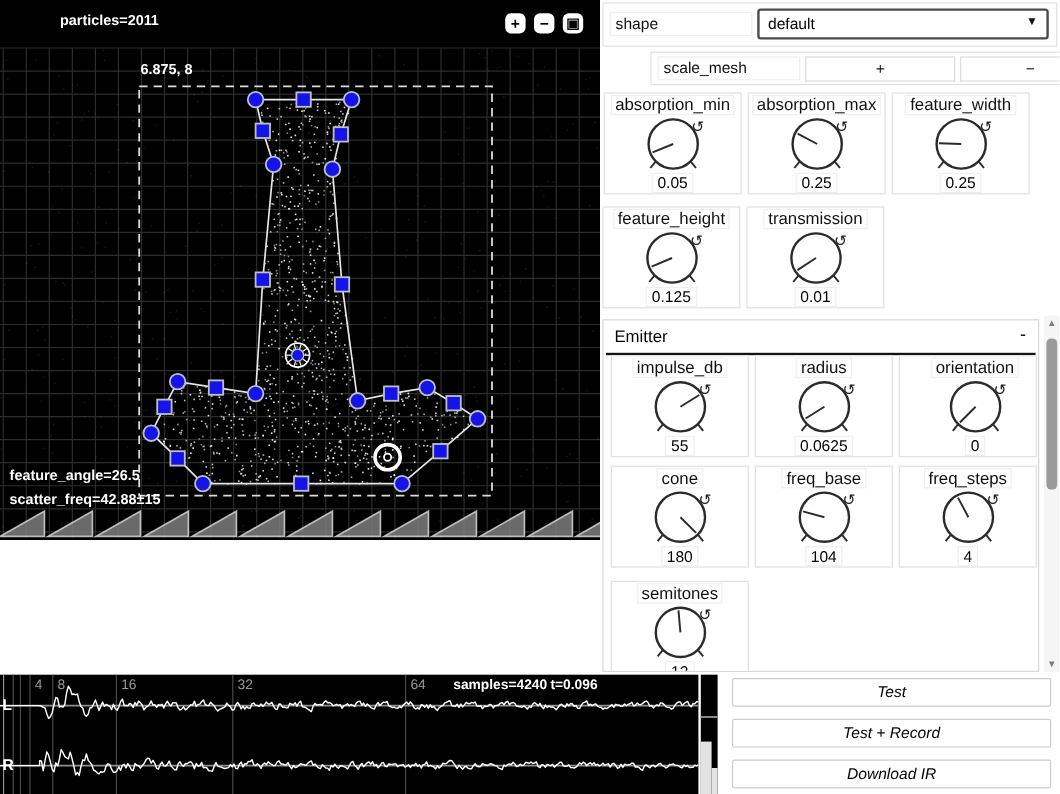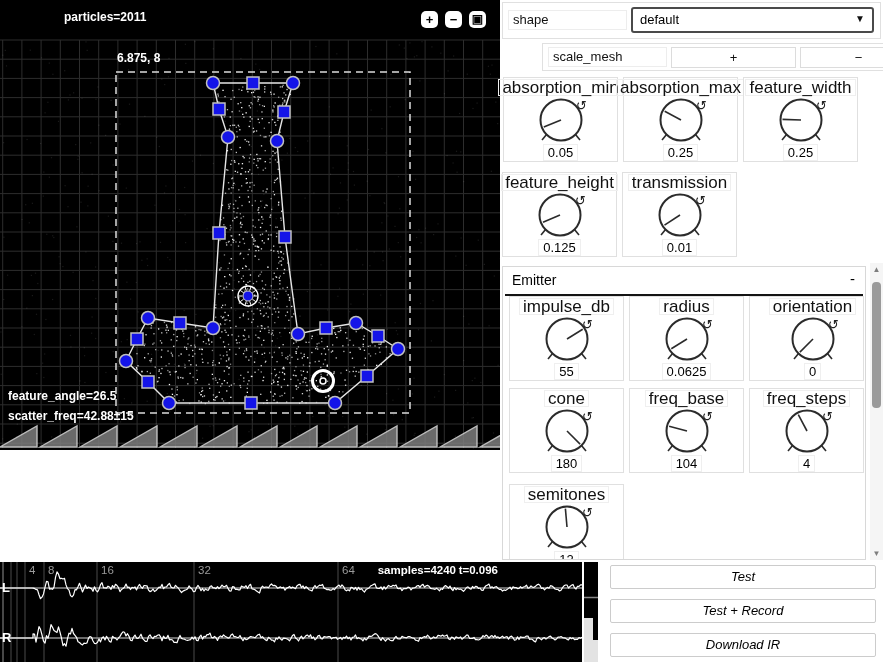--- a/index.html
+++ b/index.html
@@ -1,20 +1,20 @@
 <!DOCTYPE html>
 <html><head>
 <meta charset="utf-8">
 <style>
   html,body{margin:0;padding:0;background:#fff;width:883px;height:662px;overflow:hidden;}
   #app{position:relative;width:883px;height:662px;font-family:"Liberation Sans",sans-serif;}
   
   #scene-svg{position:absolute;left:0;top:0;background:#000;display:block;}
   .clabel{position:absolute;color:#fff;font-size:12px;font-weight:bold;white-space:pre;}
-  #lbl-particles{left:16px;top:10px;padding-left:48px;}
+  #lbl-particles{left:2px;top:10px;padding-left:48px;}
   #lbl-bbox{left:117px;top:51px;}
   #lbl-fangle{left:8px;top:389px;}
   #lbl-sfreq{left:8px;top:409px;}
   .ctoolbtn{position:absolute;top:11px;width:17px;height:17px;background:#fff;border-radius:5px;
     color:#000;font-size:13px;font-weight:bold;text-align:center;line-height:17px;cursor:pointer;}
   #btn-zoomin{left:421px;} #btn-zoomout{left:445px;} #btn-fit{left:469px;font-size:12px;}
   
   .group{position:absolute;background:#fff;border:1px solid #e0e0e0;box-sizing:border-box;}
   #row-shape{left:502px;top:2px;width:379px;height:37px;}
   #row-scale{left:502px;top:43px;width:379px;height:28px;margin-left:40px;}
@@ -27,21 +27,21 @@
   .sel-text{position:absolute;left:7px;top:3px;font-size:13px;color:#000;}
   .sel-arrow{position:absolute;right:7px;top:4px;font-size:10px;color:#111;}
   .mini-btn{position:absolute;top:3px;height:21px;border:1px solid #dcdcdc;background:#fff;
     font-size:13px;color:#111;text-align:center;line-height:19px;box-sizing:border-box;cursor:pointer;}
   #btn-scale-plus{left:128px;width:125px;}
   #btn-scale-minus{left:257px;width:117px;}
   
   .knobbox{position:absolute;width:115px;height:85px;border:1px solid #e0e0e0;background:#fff;
     box-sizing:border-box;text-align:center;}
   .klabel{height:19px;display:flex;justify-content:center;align-items:center;}
-  .klabel span{border:1px solid #efefef;font-size:17px;color:#111;line-height:15px;padding:0 3px;}
+  .klabel span{border:1px solid #efefef;font-size:14px;color:#111;line-height:15px;padding:0 3px;}
   .kdial{display:block;margin:0 auto;}
   .kdial circle{fill:none;stroke:#2b2b2b;stroke-width:2;}
   .kdial line{stroke:#2b2b2b;stroke-width:1.6;}
   .kreset{font-size:13px;fill:#222;font-family:"DejaVu Sans",sans-serif;}
   .kvalue{height:18px;display:flex;justify-content:center;align-items:center;}
   .kvalue span{border:1px solid #efefef;font-size:13px;color:#000;line-height:15px;padding:0 4px;}
   
   #emitter-box{left:502px;top:266px;width:364px;height:294px;border:1px solid #d8d8d8;overflow:hidden;}
   .ehead{position:absolute;left:0;top:0;width:100%;height:26px;}
   .ehead .etitle{position:absolute;left:9px;top:5px;font-size:14px;color:#000;}

